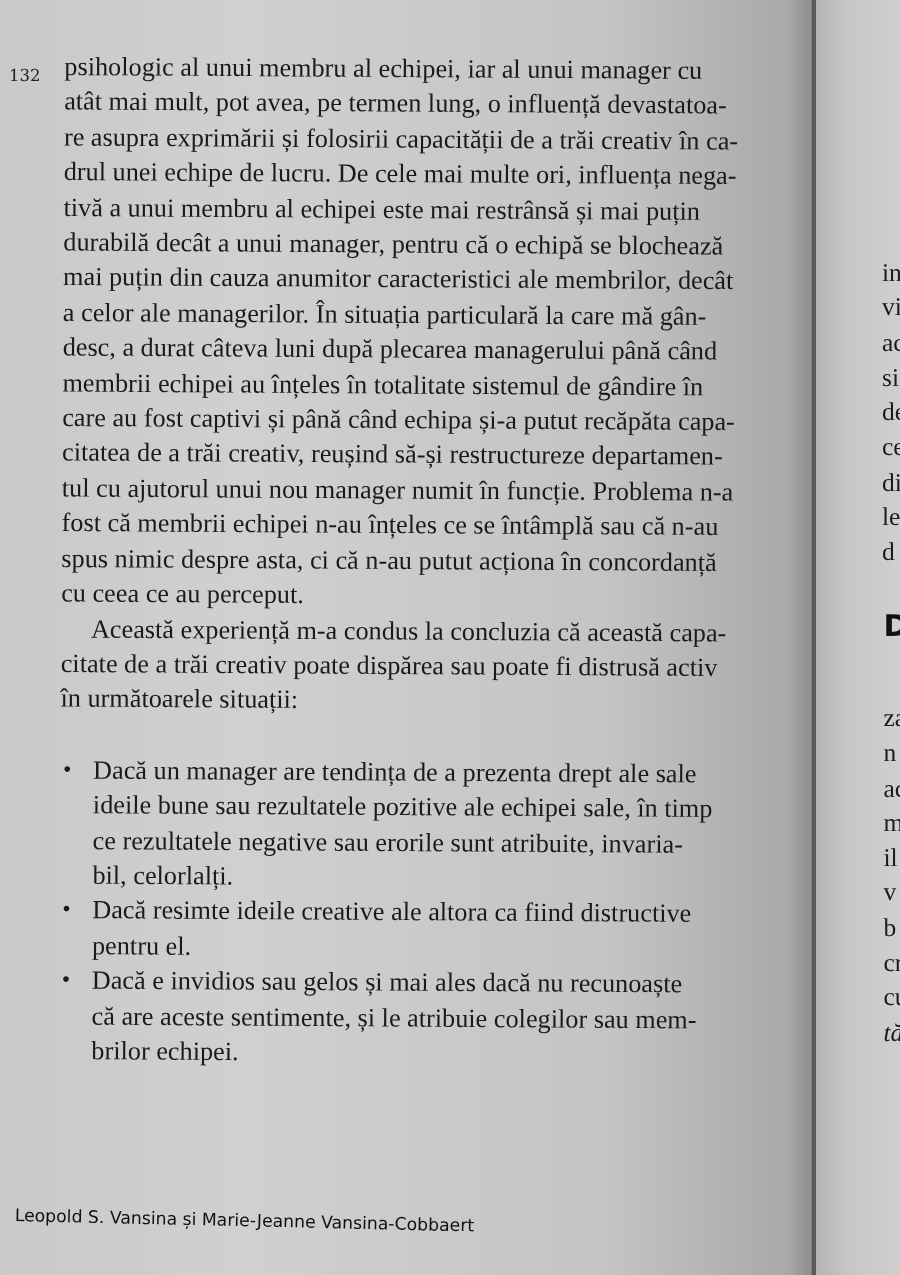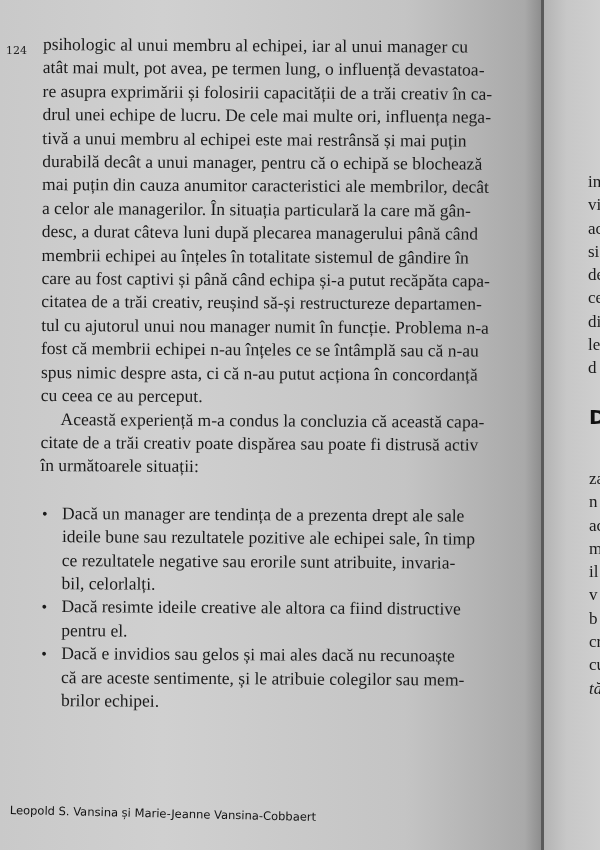--- a/index.html
+++ b/index.html
@@ -61,21 +61,21 @@
     font-family: "DejaVu Sans", sans-serif; font-weight: bold; font-size: 20px; color: #111;
   }
   .frag { display: block; white-space: nowrap; }
   .italic { font-style: italic; }
 </style>
 </head>
 <body>
 
 <div class="spread">
   <div class="left-page">
-    <span class="page-number">124</span>
+    <span class="page-number">132</span>
 
     <div class="body-text">
       <div>
         <span class="line">psihologic al unui membru al echipei, iar al unui manager cu</span>
         <span class="line">atât mai mult, pot avea, pe termen lung, o influență devastatoa-</span>
         <span class="line">re asupra exprimării și folosirii capacității de a trăi creativ în ca-</span>
         <span class="line">drul unei echipe de lucru. De cele mai multe ori, influența nega-</span>
         <span class="line">tivă a unui membru al echipei este mai restrânsă și mai puțin</span>
         <span class="line">durabilă decât a unui manager, pentru că o echipă se blochează</span>
         <span class="line">mai puțin din cauza anumitor caracteristici ale membrilor, decât</span>

